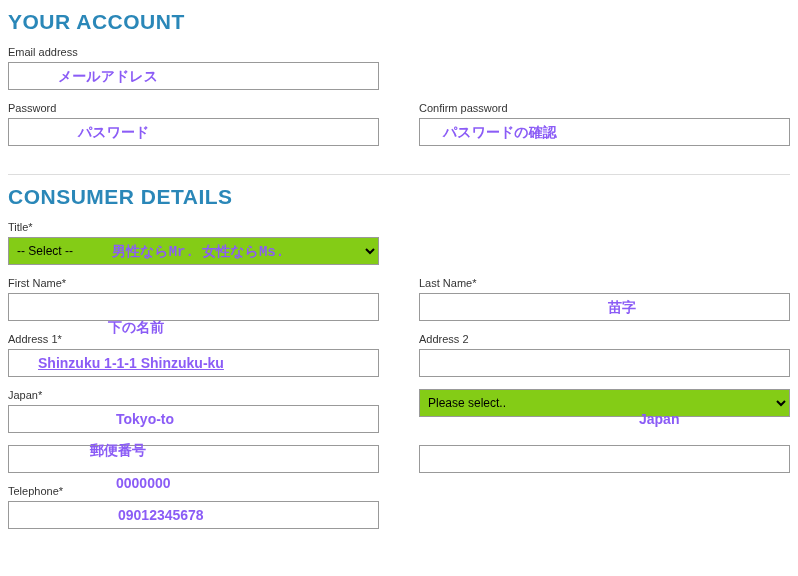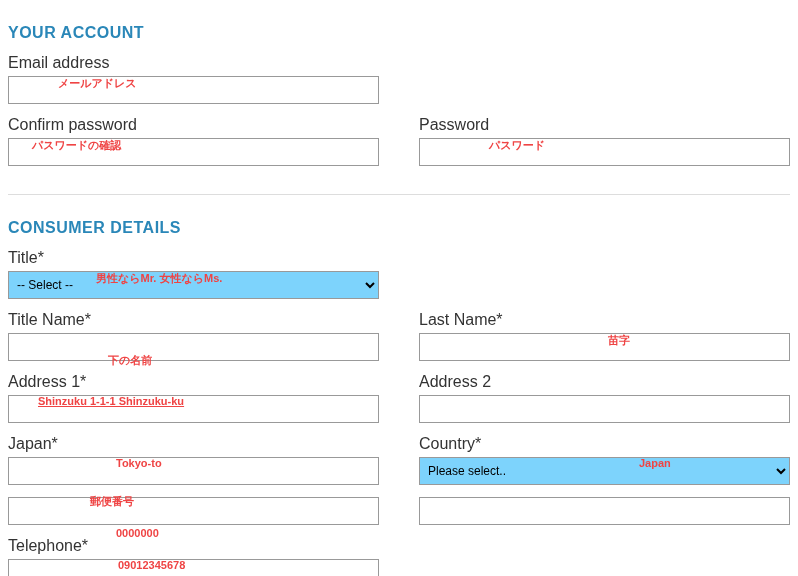--- a/index.html
+++ b/index.html
@@ -11,64 +11,64 @@
       font-family: Arial, Helvetica, sans-serif;
       font-size: 13px;
       color: #333;
       padding: 0 8px;
       width: 798px;
       background: #fff;
     }
     .section-heading {
       color: #2a87b8;
       font-weight: bold;
-      font-size: 16px;
+      font-size: 21px;
       letter-spacing: 0.5px;
-      margin-top: 24px;
+      margin-top: 10px;
       margin-bottom: 12px;
     }
     .row {
       display: flex;
       gap: 40px;
     }
     .col {
       flex: 1;
       min-width: 0;
     }
     .field {
       margin-bottom: 12px;
       position: relative;
     }
     .field-label {
       display: block;
-      font-size: 16px;
+      font-size: 11px;
       color: #333;
       margin-bottom: 4px;
     }
     .text-input {
       width: 100%;
       height: 28px;
       border: 1px solid #999;
       padding: 0 6px;
       font-size: 13px;
       background: #fff;
     }
     .select-input {
       width: 100%;
       height: 28px;
       border: 1px solid #999;
       padding: 0 4px;
       font-size: 12px;
-      background: #7dd3fc;
+      background: #84cc16;
     }
     .annotation {
       position: absolute;
-      color: #ef4444;
+      color: #8b5cf6;
       font-weight: bold;
-      font-size: 11px;
+      font-size: 14px;
       pointer-events: none;
       white-space: nowrap;
     }
     hr.divider {
       border: none;
       border-top: 1px solid #ddd;
       margin: 16px 0 8px 0;
     }
   </style>
 </head>
@@ -83,55 +83,55 @@
       <input type="text" class="text-input" style="">
       <span class="annotation" style="top:22px; left:50px;">メールアドレス</span>
     </div>
   </div>
   <div class="col"></div>
 </div>
 
 <div class="row">
   <div class="col">
     <div class="field">
+      <label class="field-label">Password</label>
+      <input type="password" class="text-input" style="">
+      <span class="annotation" style="top:22px; left:70px;">パスワード</span>
+    </div>
+  </div>
+  <div class="col">
+    <div class="field">
       <label class="field-label">Confirm password</label>
       <input type="password" class="text-input" style="">
       <span class="annotation" style="top:22px; left:24px;">パスワードの確認</span>
-    </div>
-  </div>
-  <div class="col">
-    <div class="field">
-      <label class="field-label">Password</label>
-      <input type="password" class="text-input" style="">
-      <span class="annotation" style="top:22px; left:70px;">パスワード</span>
     </div>
   </div>
 </div>
 
 <hr class="divider">
 
 <div class="section-heading">CONSUMER DETAILS</div>
 
 <div class="row">
   <div class="col">
     <div class="field">
       <label class="field-label">Title*</label>
       <select class="select-input">
         <option>-- Select --</option>
       </select>
-      <span class="annotation" style="top:22px; left:88px;">男性ならMr. 女性ならMs.</span>
+      <span class="annotation" style="top:22px; left:104px;font-family:Liberation Mono, monospace;">男性ならMr. 女性ならMs.</span>
     </div>
   </div>
   <div class="col"></div>
 </div>
 
 <div class="row">
   <div class="col">
     <div class="field">
-      <label class="field-label">Title Name*</label>
+      <label class="field-label">First Name*</label>
       <input type="text" class="text-input" style="">
       <span class="annotation" style="top:22px; left:100px;margin-top:20px;">下の名前</span>
     </div>
   </div>
   <div class="col">
     <div class="field">
       <label class="field-label">Last Name*</label>
       <input type="text" class="text-input" style="">
       <span class="annotation" style="top:22px; left:165px;margin-left:24px;">苗字</span>
     </div>
@@ -157,21 +157,20 @@
 <div class="row">
   <div class="col">
     <div class="field">
       <label class="field-label">Japan*</label>
       <input type="text" class="text-input" style="">
       <span class="annotation" style="top:22px; left:108px;">Tokyo-to</span>
     </div>
   </div>
   <div class="col">
     <div class="field">
-      <label class="field-label">Country*</label>
       <select class="select-input">
         <option>Please select..</option>
       </select>
       <span class="annotation" style="top:22px; left:220px;">Japan</span>
     </div>
   </div>
 </div>
 
 <div class="row">
   <div class="col">

